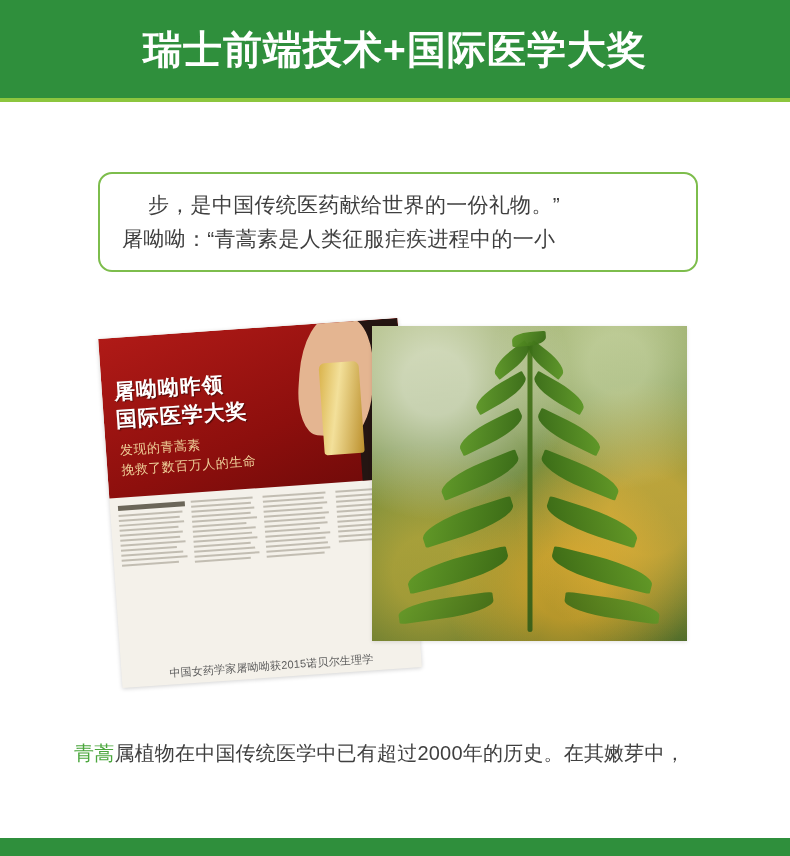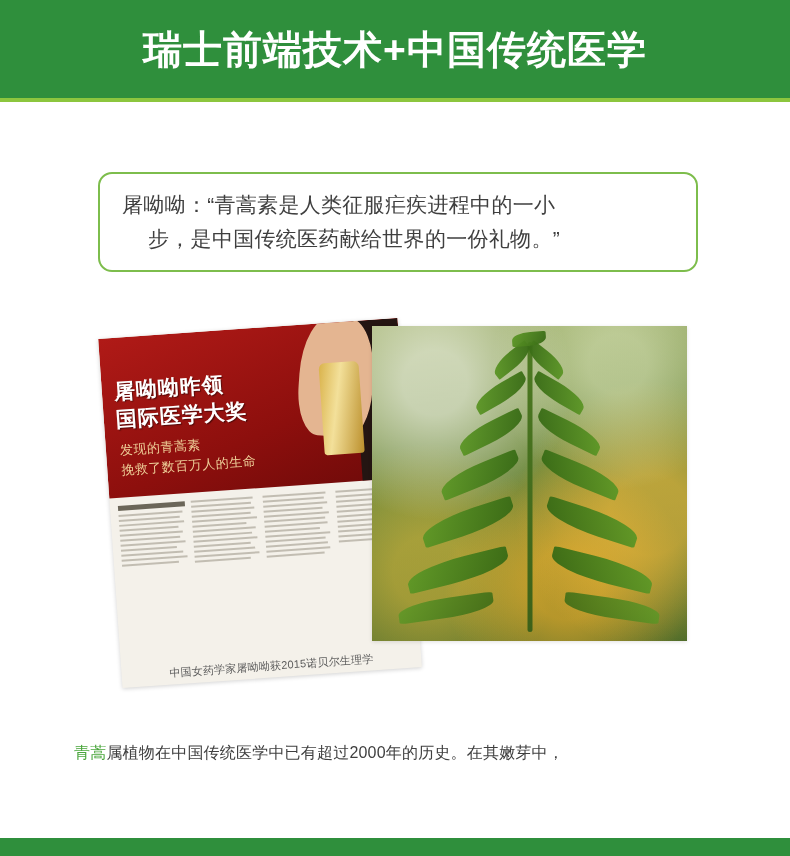--- a/index.html
+++ b/index.html
@@ -230,46 +230,46 @@
   }
   .leaf.small { border-radius: 55% 8% 55% 8%; }
 
   
   .bottom-text {
     position: absolute;
     left: 74px;
     top: 735px;
     width: 648px;
     color: #3f3f3f;
-    font-size: 16px;
+    font-size: 20px;
     line-height: 36px;
     letter-spacing: 0.2px;
   }
   .hl { color: #4aa63c; }
 
   .footer-band {
     position: absolute;
     left: 0;
     bottom: 0;
     width: 790px;
     height: 18px;
     background: #2f8f3c;
   }
 </style>
 </head>
 <body>
 
 <div class="header-band">
-  <div class="title">瑞士前端技术+中国传统医学</div>
+  <div class="title">瑞士前端技术+国际医学大奖</div>
 </div>
 <div class="header-underline"></div>
 
 <div class="quote-box">
+  <div class="quote-text" style="text-indent: 26px;">步，是中国传统医药献给世界的一份礼物。”</div>
   <div class="quote-text">屠呦呦：“青蒿素是人类征服疟疾进程中的一小</div>
-  <div class="quote-text" style="text-indent: 26px;">步，是中国传统医药献给世界的一份礼物。”</div>
 </div>
 
 <div class="photo-area">
 
   <div class="clipping">
     <div class="clip-top">
       <div class="clip-dark"></div>
       <div class="clip-hand"></div>
       <div class="clip-trophy"></div>
       <div class="clip-head-1">屠呦呦昨领</div>

